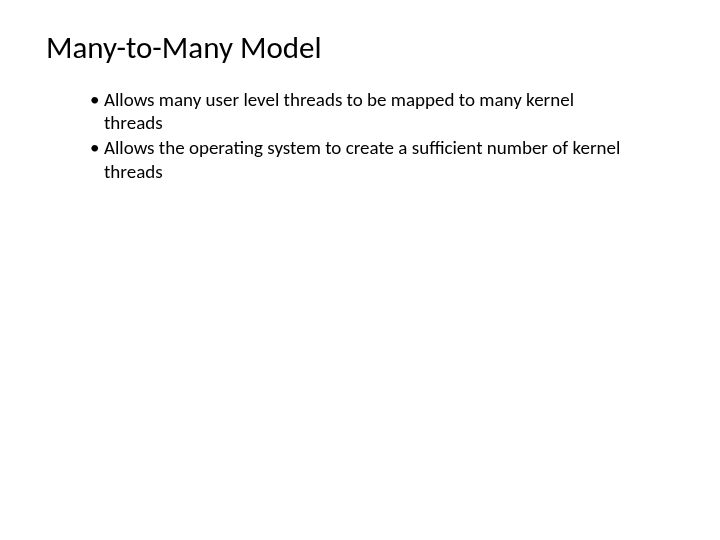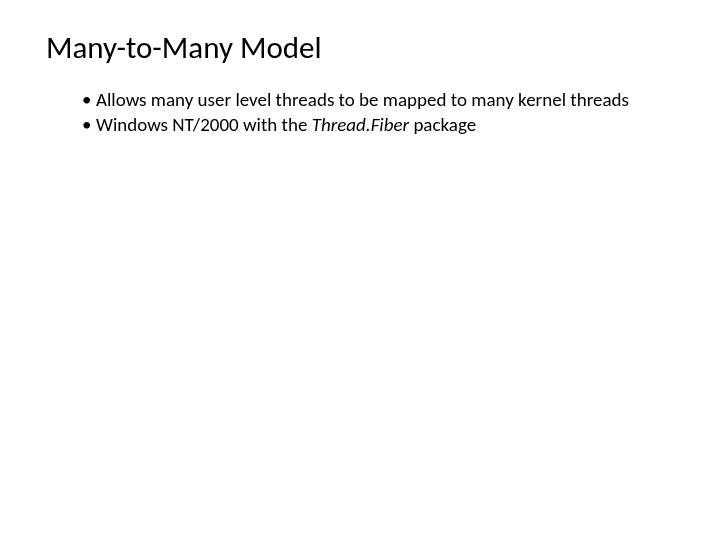--- a/index.html
+++ b/index.html
@@ -23,21 +23,21 @@
     font-weight: 400;
     letter-spacing: 0px;
     margin: 0 0 22px 0;
   }
   .body {
     padding-left: 36px;
     max-width: 560px;
   }
   ul.bullets {
     list-style: none;
-    margin: 0;
+    margin: 8px;
     padding: 0;
   }
   ul.bullets > li {
     position: relative;
     font-size: 19px;
     line-height: 1.22;
     padding-left: 14px;
     margin: 0 0 2px 0;
   }
   ul.bullets > li::before {
@@ -51,16 +51,16 @@
   }
 </style>
 </head>
 <body>
 
 <div class="slide">
   <h1 class="title">Many-to-Many Model</h1>
   <div class="body">
     <ul class="bullets">
       <li><span>Allows many user level threads to be mapped to many kernel threads</span></li>
-      <li><span>Windows NT/2000 with the </span><span class="italic">Thread.Fiber</span><span> package</span></li>
+      <li><span>Allows the  operating system to create a sufficient number of kernel threads</span></li>
     </ul>
   </div>
 </div>
 
 </body></html>

